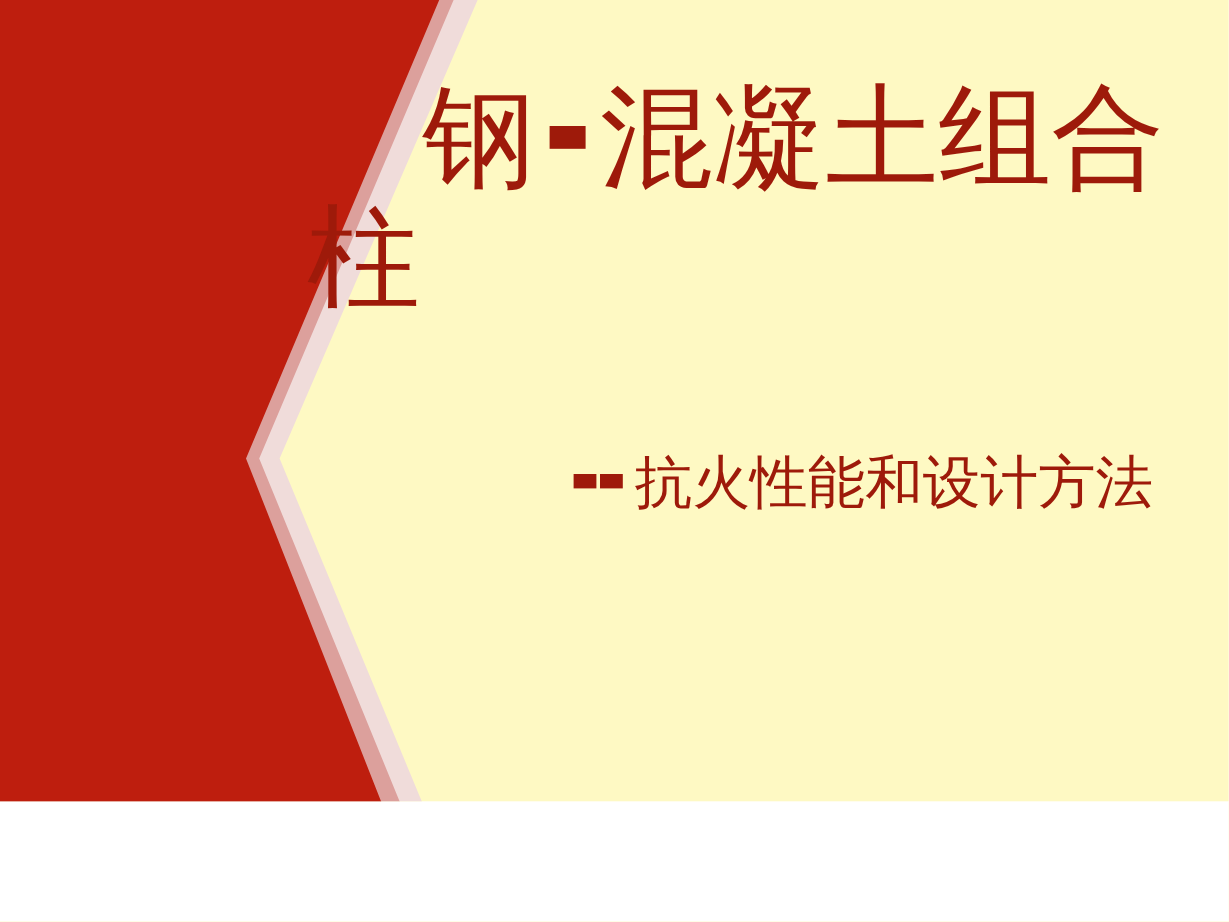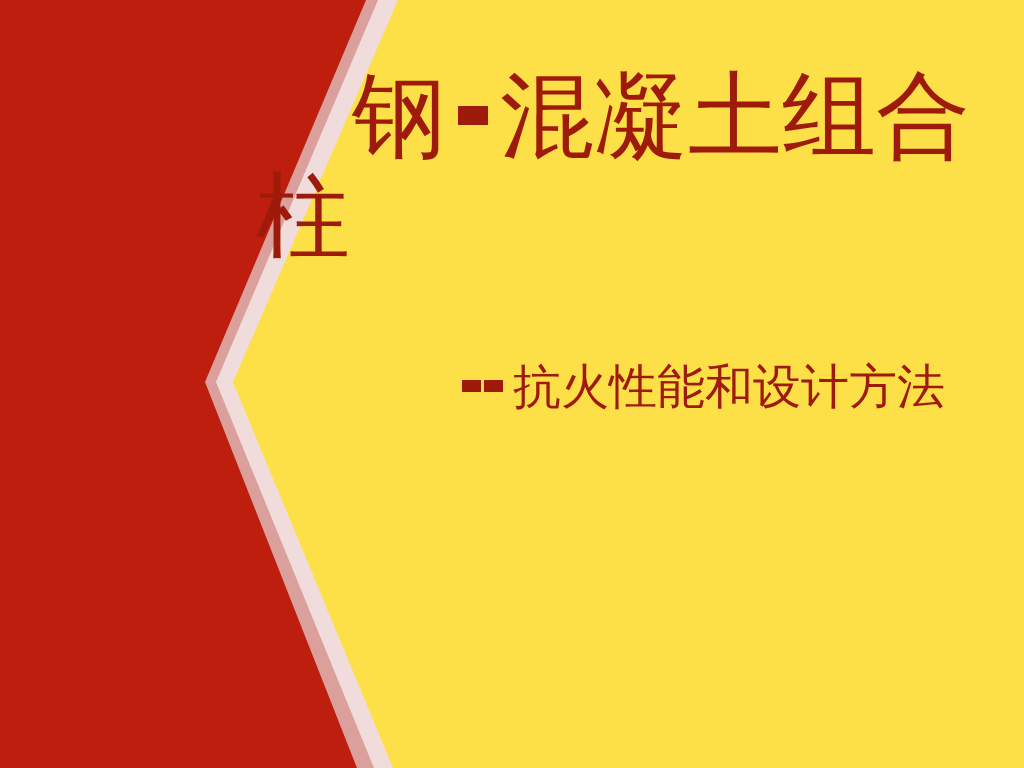--- a/index.html
+++ b/index.html
@@ -8,22 +8,22 @@
     padding: 0;
     background: #ffffff;
   }
   body {
     font-family: "DejaVu Sans", "Liberation Sans", sans-serif;
   }
 
   .slide {
     position: relative;
     width: 1024px;
-    height: 768px;
-    background: #fde047;
+    height: 668px;
+    background: #fef9c3;
     overflow: hidden;
   }
 
   
   .deco {
     position: absolute;
     left: 0;
     top: 0;
     width: 1024px;
     height: 768px;
@@ -56,21 +56,21 @@
     top: 100px;
   }
 
   .subtitle-block {
     position: absolute;
     left: 462px;
     top: 358px;
     width: 540px;
   }
   .subtitle-line {
-    margin: 0;
+    margin: 16px;
     font-size: 48px;
     line-height: 56px;
     font-weight: 400;
     white-space: nowrap;
   }
 
   
   .dash {
     display: inline-block;
     vertical-align: middle;

